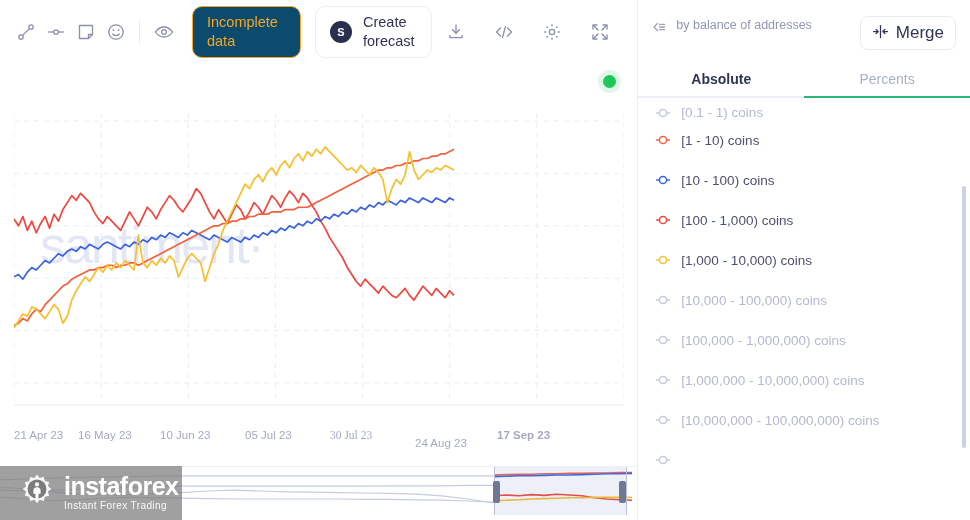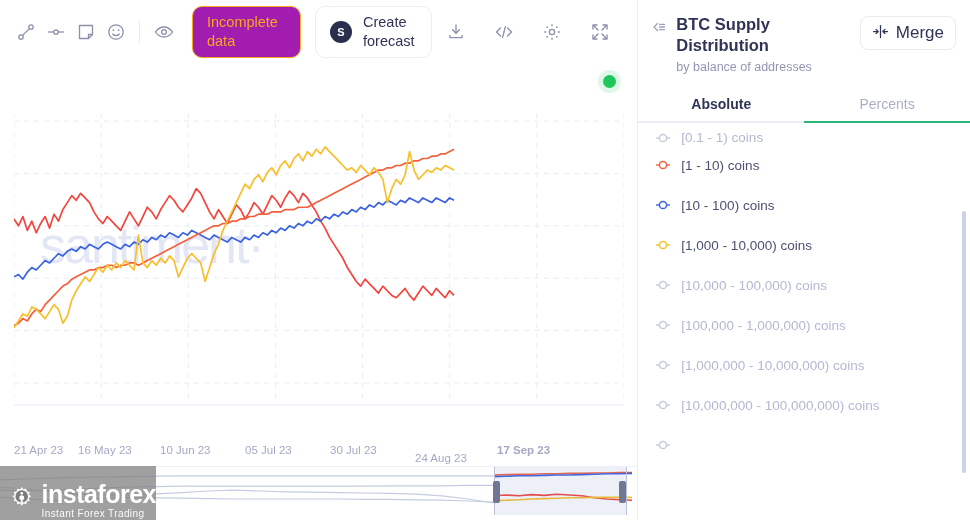--- a/index.html
+++ b/index.html
@@ -14,21 +14,21 @@
   
   .chart-pane{position:relative;width:638px;height:520px;background:#fff;}
 
   .toolbar{position:absolute;left:0;top:0;width:638px;height:64px;display:flex;align-items:center;}
   .tool-ico{width:30px;height:30px;margin:0 5px;display:flex;align-items:center;justify-content:center;color:#8b90ab;cursor:pointer;}
   .tool-ico:first-child{margin-left:16px;}
   .tool-sep{width:1px;height:22px;background:#e7e9f2;margin:0 8px;}
 
   .btn-incomplete{
     margin-left:12px;width:148px;height:52px;border:1.5px solid #f5a623;border-radius:10px;
-    display:flex;align-items:center;padding:0 14px;box-sizing:border-box;cursor:pointer;background:#a21caf;
+    display:flex;align-items:center;padding:0 14px;box-sizing:border-box;cursor:pointer;background:#0c4a6e;
   }
   .btn-incomplete span{color:#f5a623;font-size:14.5px;line-height:19px;}
 
   .btn-forecast{
     margin-left:14px;width:160px;height:52px;border:1px solid #eceef5;border-radius:10px;background:#fff;
     display:flex;align-items:center;padding:0 14px;box-sizing:border-box;cursor:pointer;
   }
   .s-logo{width:22px;height:22px;border-radius:50%;background:#2b2f4e;color:#fff;flex:0 0 auto;
           display:flex;align-items:center;justify-content:center;font-size:11px;font-weight:bold;}
   .btn-forecast .lbl{margin-left:11px;font-size:14.5px;line-height:19px;color:#2f3456;}
@@ -38,30 +38,30 @@
 
   .green-dot{position:absolute;left:603px;top:75px;width:13px;height:13px;border-radius:50%;
              background:#1ec75a;box-shadow:0 0 0 5px rgba(30,199,90,.14);}
 
   .plot{position:absolute;left:14px;top:113px;width:610px;height:325px;}
   .plot svg{display:block;}
 
   .watermark{position:absolute;left:40px;top:215px;font-size:52px;letter-spacing:-2px;
              color:#e3e7f5;font-weight:500;user-select:none;pointer-events:none;}
 
-  .xaxis{position:absolute;left:0;top:444px;width:521px;height:22px;text-align:right;}
+  .xaxis{position:absolute;left:0;top:429px;width:521px;height:22px;text-align:right;}
   .xaxis span{position:absolute;top:0;font-size:11.5px;color:#a3a9c4;white-space:nowrap;}
 
   .navbar{position:absolute;left:0;top:466px;width:638px;height:54px;border-top:1px solid #eef0f6;background:#fff;}
   .navbar svg{display:block;}
   .nav-sel{position:absolute;top:0;height:48px;background:rgba(120,140,200,.13);border-left:1px solid #b9c0da;border-right:1px solid #b9c0da;}
   .nav-handle{position:absolute;top:14px;width:7px;height:22px;border-radius:2px;background:#6f7794;cursor:ew-resize;}
 
-  .instaforex{position:absolute;left:0;top:466px;width:156px;height:54px;background:rgba(124,124,124,.72);
-              display:flex;align-items:flex-end;padding-left:8px;box-sizing:border-box;}
+  .instaforex{position:absolute;left:0;top:466px;width:182px;height:54px;background:rgba(124,124,124,.72);
+              display:flex;align-items:center;padding-left:16px;box-sizing:border-box;}
   .if-txt{margin-left:6px;color:#fff;}
   .if-main{font-size:25px;font-weight:600;letter-spacing:-.5px;line-height:25px;}
   .if-sub{font-size:10px;letter-spacing:.4px;line-height:13px;opacity:.95;}
 
   
   .panel{position:relative;width:332px;height:520px;background:#fff;border-left:1px solid #eceef5;}
   .panel-head{display:flex;align-items:flex-start;padding:14px 14px 0 12px;}
   .collapse-ico{width:18px;height:18px;margin-top:5px;color:#9aa0bd;cursor:pointer;flex:0 0 auto;}
   .titles{margin-left:8px;flex:1 1 auto;}
   .p-title{font-size:16.5px;font-weight:bold;color:#2f3456;line-height:21px;}
@@ -198,21 +198,21 @@
           <polyline points="0.00,212.56 4.44,210.24 8.89,205.60 13.33,207.92 17.78,200.96 22.22,196.32 26.67,198.64 31.11,191.68 35.56,187.04 40.00,182.40 44.44,177.76 48.89,173.12 53.33,170.80 57.78,166.16 62.22,163.84 66.67,161.52 71.11,159.20 75.56,156.88 80.00,156.88 84.44,154.56 88.89,154.56 93.33,152.24 97.78,152.24 102.22,154.56 106.67,152.24 111.11,152.24 115.56,149.92 120.00,149.92 124.44,152.24 128.89,149.92 133.33,147.60 137.78,145.28 142.22,142.96 146.67,140.64 151.11,138.32 155.56,136.00 160.00,133.68 164.44,131.36 168.89,129.04 173.33,126.72 177.78,124.40 182.22,122.08 186.67,119.76 191.11,117.44 195.56,115.12 200.00,112.80 204.44,112.80 208.89,110.48 213.33,110.48 217.78,108.16 222.22,108.16 226.67,105.84 231.11,105.84 235.56,103.52 240.00,103.52 244.44,101.20 248.89,101.20 253.33,101.20 257.78,98.88 262.22,98.88 266.67,98.88 271.11,96.56 275.56,96.56 280.00,96.56 284.44,94.24 288.89,94.24 293.33,94.24 297.78,91.92 302.22,89.60 306.67,87.28 311.11,84.96 315.56,82.64 320.00,80.32 324.44,78.00 328.89,75.68 333.33,73.36 337.78,71.04 342.22,68.72 346.67,66.40 351.11,64.08 355.56,61.76 360.00,59.44 364.44,57.12 368.89,57.12 373.33,54.80 377.78,54.80 382.22,52.48 386.67,52.48 391.11,50.16 395.56,50.16 400.00,47.84 404.44,47.84 408.89,45.52 413.33,45.52 417.78,43.20 422.22,43.20 426.67,40.88 431.11,40.88 435.56,38.56 440.00,36.24" fill="none" stroke="#f4603e" stroke-width="1.7" stroke-linejoin="round"></polyline>
           <polyline points="0.00,214.88 4.44,207.92 8.89,200.96 13.33,203.28 17.78,194.00 22.22,196.32 26.67,200.96 31.11,205.60 35.56,198.64 40.00,191.68 44.44,196.32 48.89,210.24 53.33,203.28 57.78,187.04 62.22,177.76 66.67,170.80 71.11,163.84 75.56,168.48 80.00,161.52 84.44,154.56 88.89,159.20 93.33,152.24 97.78,156.88 102.22,149.92 106.67,154.56 111.11,147.60 115.56,152.24 120.00,156.88 124.44,122.08 128.89,149.92 133.33,154.56 137.78,147.60 142.22,152.24 146.67,145.28 151.11,149.92 155.56,142.96 160.00,147.60 164.44,163.84 168.89,154.56 173.33,145.28 177.78,140.64 182.22,145.28 186.67,149.92 191.11,168.48 195.56,154.56 200.00,140.64 204.44,131.36 208.89,117.44 213.33,108.16 217.78,98.88 222.22,89.60 226.67,80.32 231.11,71.04 235.56,75.68 240.00,66.40 244.44,61.76 248.89,68.72 253.33,59.44 257.78,54.80 262.22,61.76 266.67,52.48 271.11,47.84 275.56,54.80 280.00,45.52 284.44,40.88 288.89,47.84 293.33,38.56 297.78,43.20 302.22,36.24 306.67,40.88 311.11,33.92 315.56,38.56 320.00,43.20 324.44,47.84 328.89,52.48 333.33,57.12 337.78,54.80 342.22,59.44 346.67,52.48 351.11,57.12 355.56,61.76 360.00,54.80 364.44,59.44 368.89,66.40 373.33,89.60 377.78,75.68 382.22,66.40 386.67,71.04 391.11,61.76 395.56,38.56 400.00,57.12 404.44,66.40 408.89,61.76 413.33,57.12 417.78,59.44 422.22,54.80 426.67,57.12 431.11,52.48 435.56,54.80 440.00,57.12" fill="none" stroke="#f8bf2a" stroke-width="1.7" stroke-linejoin="round"></polyline>
         </svg>
     </div>
 
     <div class="xaxis" id="xaxis">
         <span style="left: 14px;">21 Apr 23</span>
         <span style="left: 78px;">16 May 23</span>
         <span style="left: 160px;">10 Jun 23</span>
         <span style="left: 245px;">05 Jul 23</span>
-        <span style="left: 330px;">30 Jul 23</span>
+        <span style="left: 330px; font-family: Liberation Serif, serif;">30 Jul 23</span>
         <span style="left: 415px; margin-top: 8px;">24 Aug 23</span>
         <span style="left: 497px; font-weight: bold;">17 Sep 23</span>
       </div>
 
     <div class="navbar">
       <svg id="nav-svg" width="638" height="52">
           <polyline points="0.0,12.8 26.0,12.0 52.0,11.2 78.0,10.4 104.0,10.0 130.0,9.6 156.0,9.2 182.0,8.8 208.0,8.8 234.0,8.8 260.0,8.8 286.0,8.8 312.0,8.8 338.0,8.8 364.0,8.8 390.0,8.8 416.0,8.8 442.0,8.8 468.0,8.8 494.0,8.8" fill="none" stroke="#c6cde2" stroke-width="1.2"></polyline>
           <polyline points="0.0,23.2 26.0,24.0 52.0,23.2 78.0,22.4 104.0,20.8 130.0,20.0 156.0,19.6 182.0,19.2 208.0,19.2 234.0,19.2 260.0,19.2 286.0,19.2 312.0,19.2 338.0,19.2 364.0,19.2 390.0,18.8 416.0,18.8 442.0,18.8 468.0,18.4 494.0,18.4" fill="none" stroke="#c6cde2" stroke-width="1.2"></polyline>
           <polyline points="0.0,20.0 26.0,22.0 52.0,24.8 78.0,27.2 104.0,28.0 130.0,27.6 156.0,26.8 182.0,25.6 208.0,24.0 234.0,23.2 260.0,24.0 286.0,24.8 312.0,25.2 338.0,25.6 364.0,26.0 390.0,26.4 416.0,27.2 442.0,28.8 468.0,32.0 494.0,36.0" fill="none" stroke="#c6cde2" stroke-width="1.2"></polyline>
           <polyline points="0.0,30.0 26.0,32.0 52.0,33.6 78.0,32.8 104.0,31.2 130.0,30.4 156.0,30.8 182.0,31.2 208.0,31.6 234.0,32.0 260.0,32.0 286.0,32.0 312.0,32.0 338.0,32.0 364.0,32.4 390.0,32.4 416.0,32.8 442.0,33.2 468.0,34.0 494.0,35.2" fill="none" stroke="#c6cde2" stroke-width="1.2"></polyline>
@@ -247,21 +247,20 @@
   <div class="panel">
 
     <div class="panel-head">
       <span class="collapse-ico">
         <svg width="18" height="18" viewBox="0 0 18 18" fill="none" stroke="currentColor" stroke-width="1.3" stroke-linecap="round" stroke-linejoin="round">
           <path d="M7.5 4.5 4 8l3.5 3.5"></path>
             <path d="M9.5 5.3h5M9.5 8h5M9.5 10.7h5"></path>
         </svg>
       </span>
       <div class="titles">
-        <div class="p-title">BTC Supply Distribution</div>
         <div class="p-sub">by balance of addresses</div>
       </div>
       <div class="btn-merge">
         <span>
           <svg width="17" height="15" viewBox="0 0 17 15" fill="none" stroke="#2f3456" stroke-width="1.25" stroke-linecap="round" stroke-linejoin="round">
             <line x1="8.5" y1="1.5" x2="8.5" y2="13.5"></line>
             <path d="M1.5 7.5h4.2M4 5.4 6.2 7.5 4 9.6"></path>
             <path d="M15.5 7.5h-4.2M13 5.4 10.8 7.5 13 9.6"></path>
           </svg>
         </span>
@@ -295,20 +294,27 @@
         </div>
         <div class="lrow">
           <span class="mk"><svg width="14" height="14" viewBox="0 0 14 14" fill="none">
               <line x1="0" y1="7" x2="14" y2="7" stroke="#3b63e0" stroke-width="1.4"></line>
               <circle cx="7" cy="7" r="3.6" fill="#fff" stroke="#3b63e0" stroke-width="1.5"></circle>
             </svg></span>
           <span class="lbl">[10 - 100) coins</span>
         </div>
         <div class="lrow">
           <span class="mk"><svg width="14" height="14" viewBox="0 0 14 14" fill="none">
+              <line x1="0" y1="7" x2="14" y2="7" stroke="#f2453d" stroke-width="1.4"></line>
+              <circle cx="7" cy="7" r="3.6" fill="#fff" stroke="#f2453d" stroke-width="1.5"></circle>
+            </svg></span>
+          <span class="lbl">[100 - 1,000) coins</span>
+        </div>
+        <div class="lrow">
+          <span class="mk"><svg width="14" height="14" viewBox="0 0 14 14" fill="none">
               <line x1="0" y1="7" x2="14" y2="7" stroke="#f8bf2a" stroke-width="1.4"></line>
               <circle cx="7" cy="7" r="3.6" fill="#fff" stroke="#f8bf2a" stroke-width="1.5"></circle>
             </svg></span>
           <span class="lbl">[1,000 - 10,000) coins</span>
         </div>
         <div class="lrow muted">
           <span class="mk"><svg width="14" height="14" viewBox="0 0 14 14" fill="none">
               <line x1="0" y1="7" x2="14" y2="7" stroke="#c5cadd" stroke-width="1.4"></line>
               <circle cx="7" cy="7" r="3.6" fill="#fff" stroke="#c5cadd" stroke-width="1.5"></circle>
             </svg></span>

